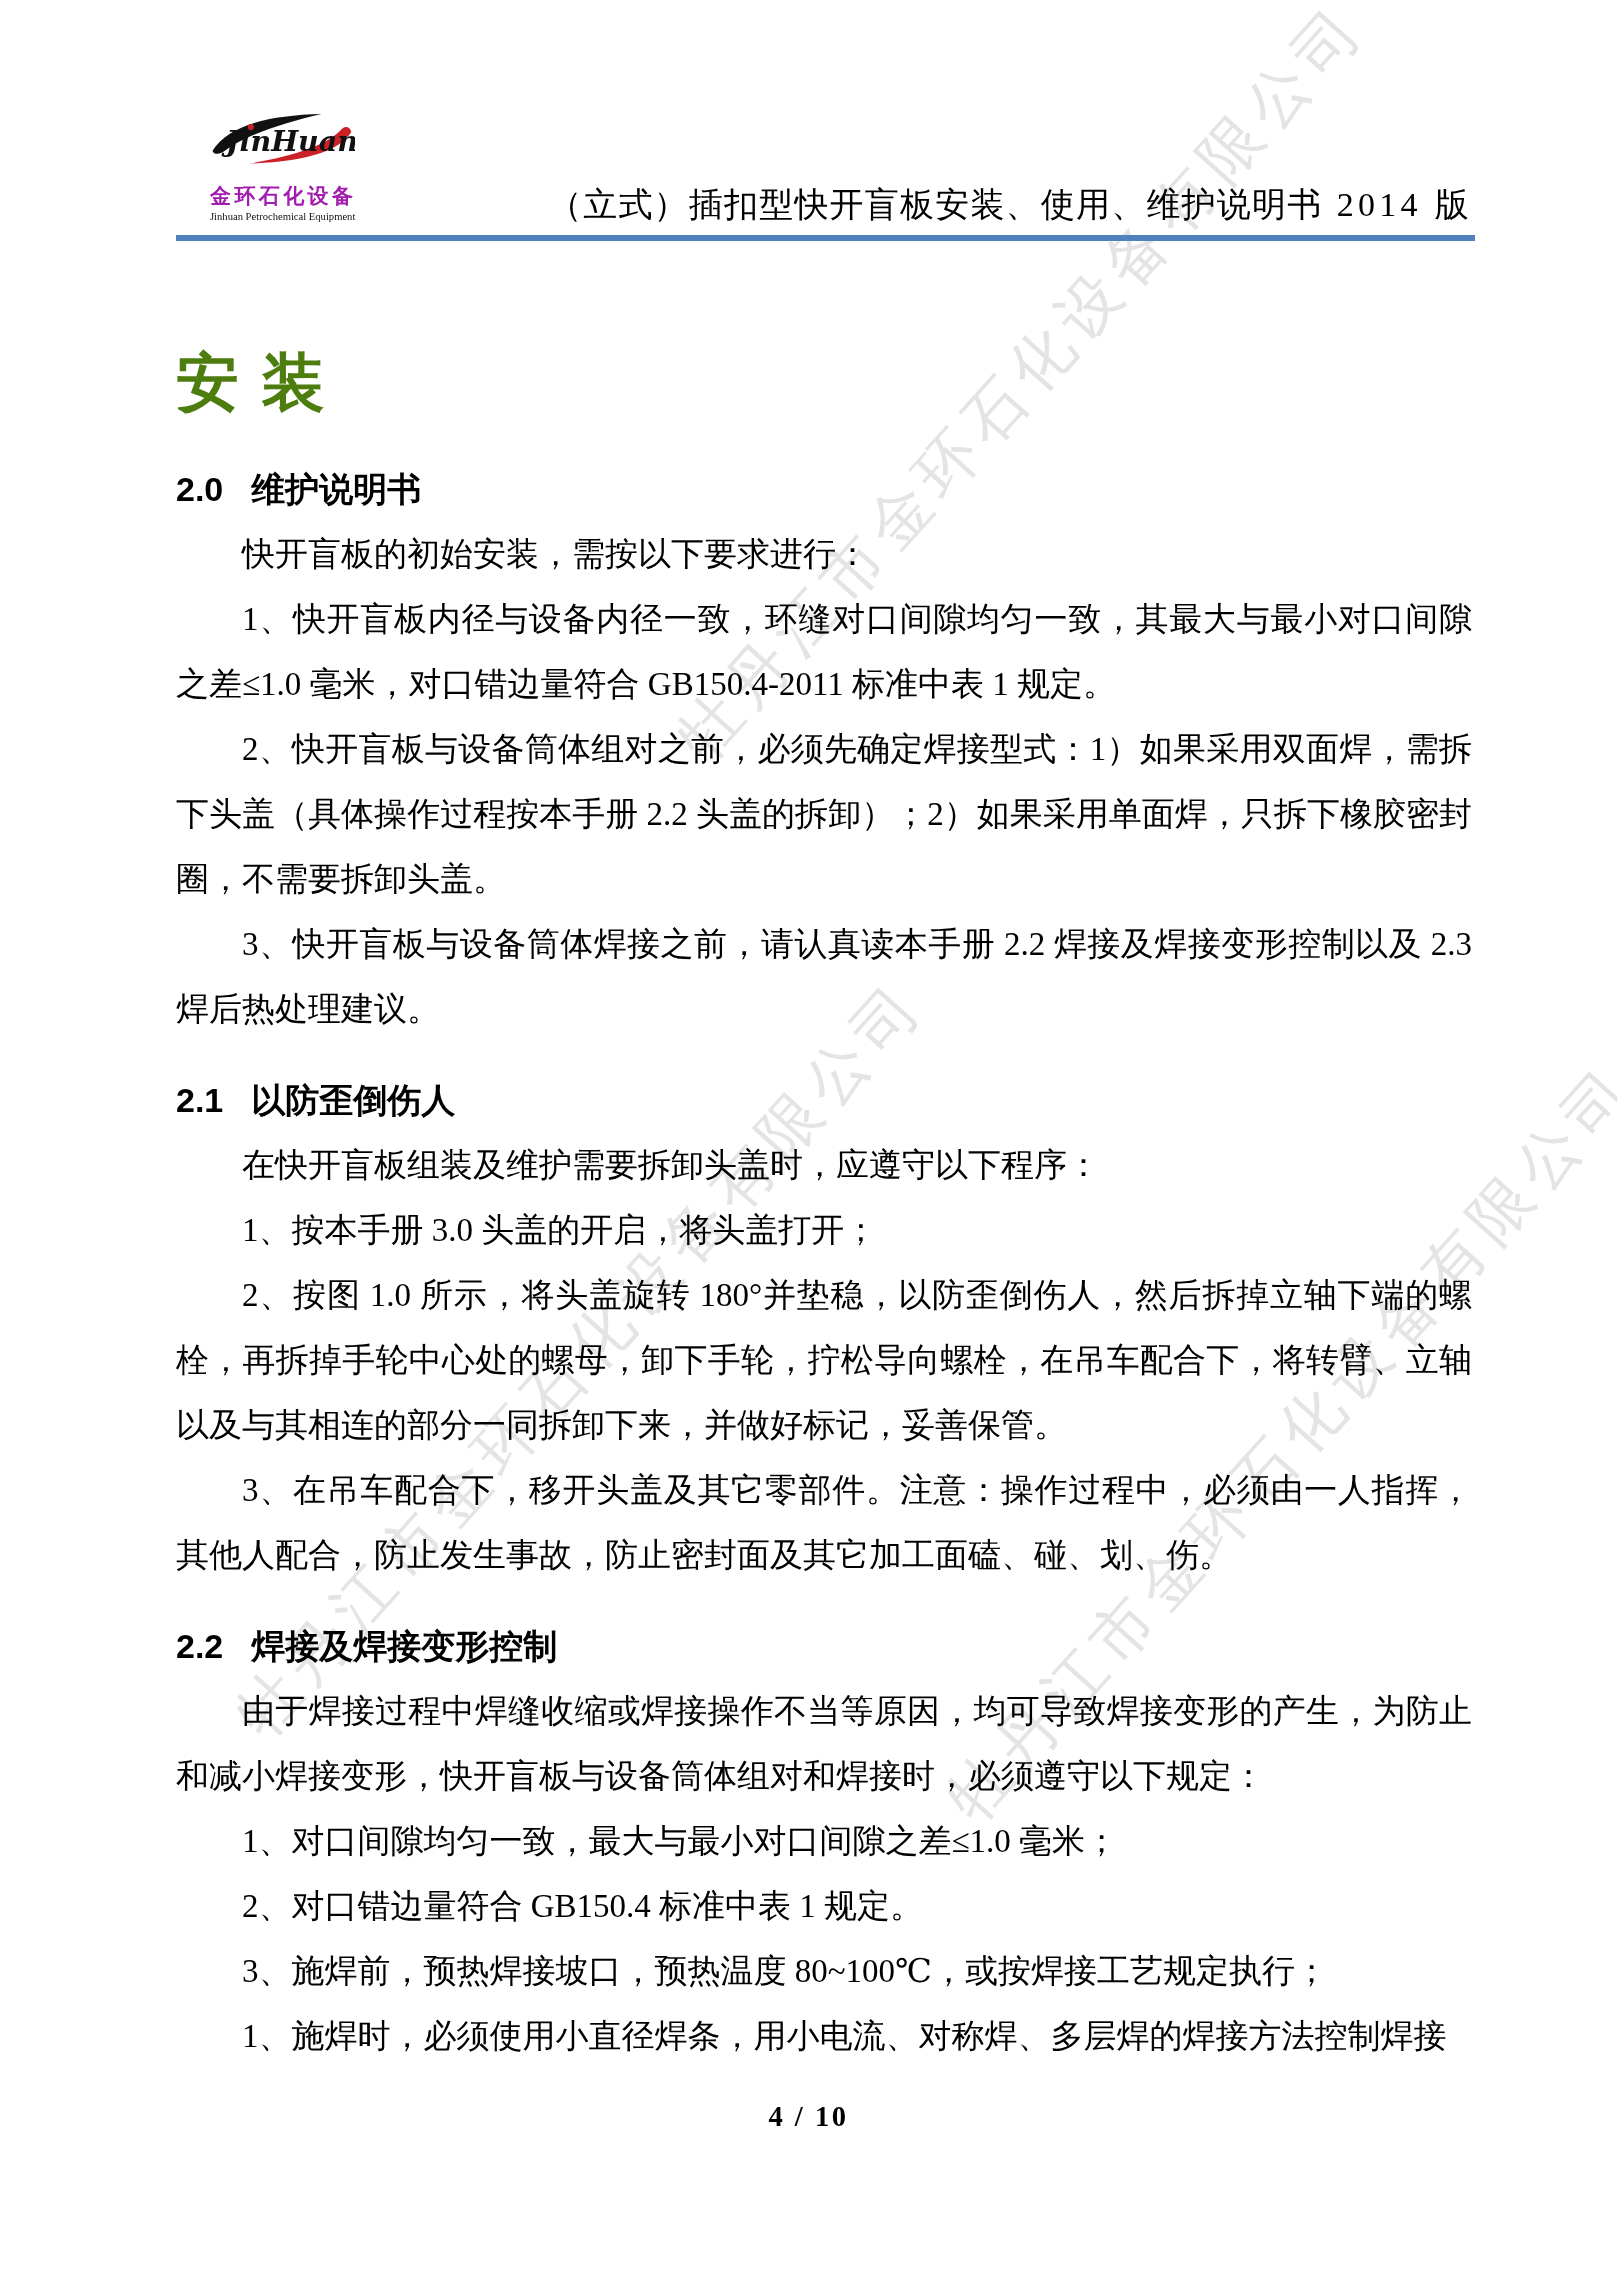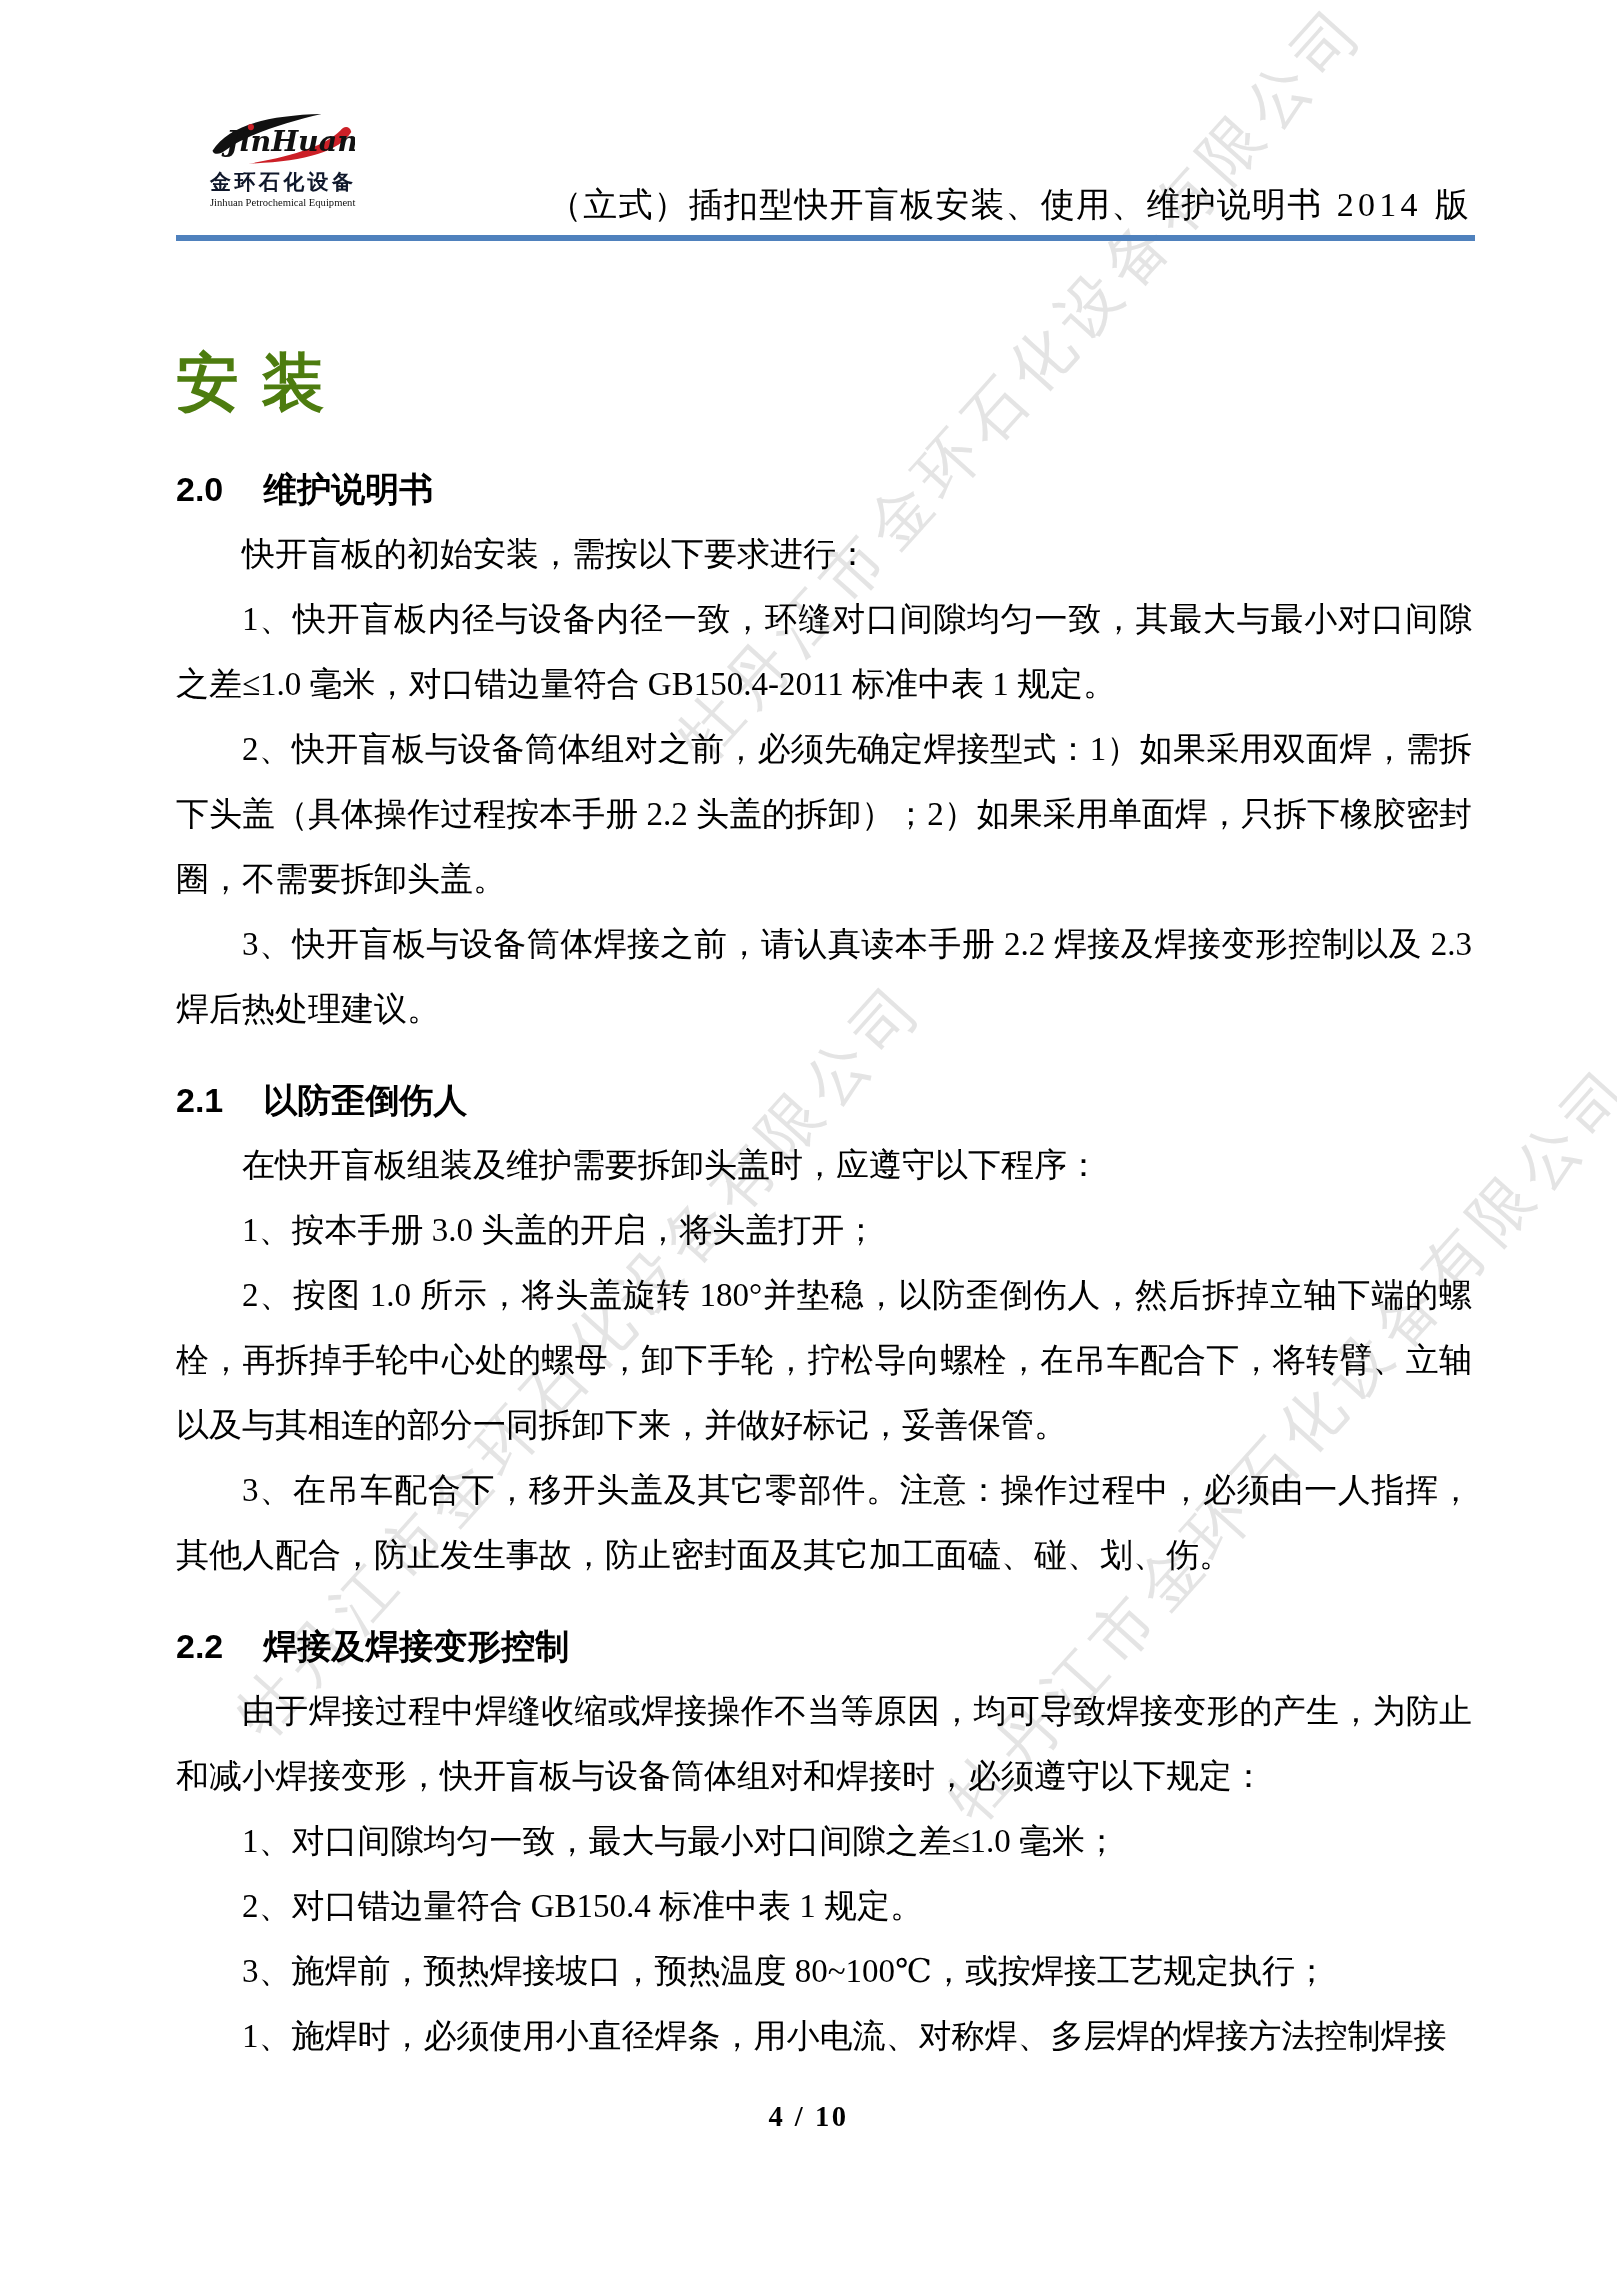--- a/index.html
+++ b/index.html
@@ -16,21 +16,21 @@
   }
   .wm-a{left:1021px;top:382px;}
   .wm-b{left:580px;top:1359px;}
   .wm-c{left:1291px;top:1443px;}
   .content{position:absolute;left:0;top:0;width:100%;height:100%;z-index:1;}
   
   .logo{position:absolute;left:210px;top:112px;width:145px;}
   .logo svg{display:block;width:145px;height:55px;}
   .logo-cn{
     font-family:"Liberation Sans","DejaVu Sans",sans-serif;font-weight:bold;
-    font-size:21px;letter-spacing:3.4px;margin-top:1px;white-space:nowrap;color:#0f172a;
+    font-size:21px;letter-spacing:3.4px;margin-top:15px;white-space:nowrap;color:#a21caf;
   }
   .logo-en{
     font-family:"Liberation Serif","DejaVu Serif",serif;font-weight:normal;
     font-size:10.6px;margin-top:1.2px;white-space:nowrap;color:#111;
   }
   
   .header-row{
     position:absolute;left:548px;top:185px;width:925px;
     display:flex;justify-content:space-between;align-items:baseline;
     font-size:34px;line-height:1.15;
@@ -48,21 +48,21 @@
     font-size:63px;color:#4d7c0f;letter-spacing:2.5px;
   }
   
   .flow{
     position:absolute;left:176px;top:457px;width:1296px;
     font-size:33px;line-height:65px;text-align:justify;
   }
   .flow h2{
     font-family:"Liberation Sans","DejaVu Sans",sans-serif;
     font-size:34px;font-weight:bold;margin:26px 0 0 0;line-height:65px;
-    display:flex;gap:40px;text-align:left;
+    display:flex;gap:28px;text-align:left;
   }
   .flow h2.first{margin-top:0;}
   .flow p{margin:0;text-indent:66px;}
   
   .footer{
     position:absolute;left:0;top:2101px;width:100%;text-align:center;
     font-size:28.6px;font-weight:bold;letter-spacing:2.5px;
   }
 </style>
 </head>

